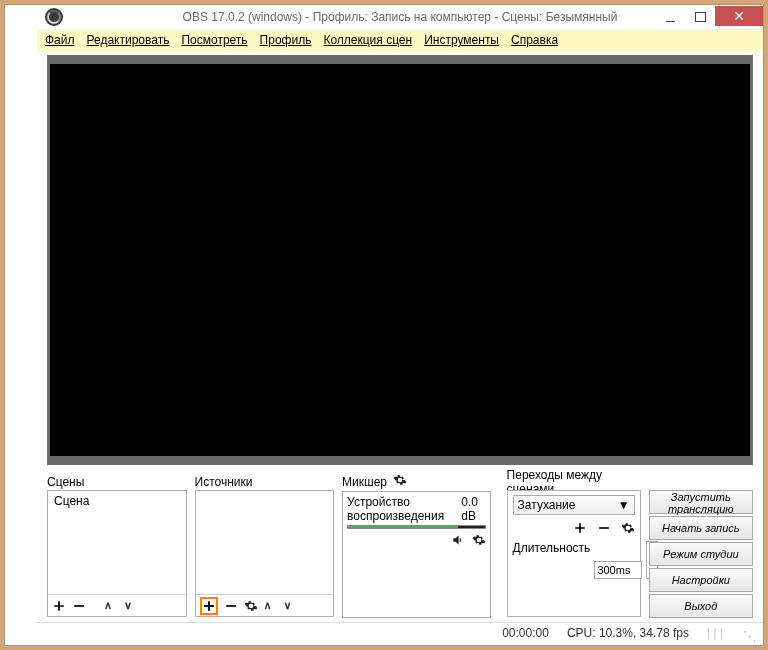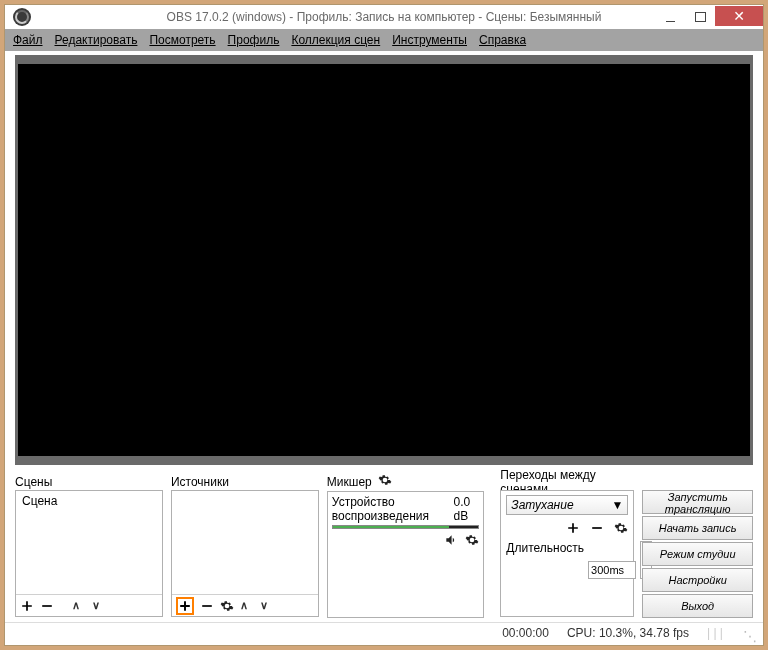--- a/index.html
+++ b/index.html
@@ -1,27 +1,27 @@
 <!DOCTYPE html>
 <html><head>
 <meta charset="utf-8">
 <style>
 * { box-sizing: border-box; margin: 0; padding: 0; font-family: "Segoe UI", Tahoma, sans-serif; font-size: 12px; }
 body { background: #d2a679; width: 768px; height: 650px; overflow: hidden; }
-.window { position: absolute; left: 4px; top: 4px; right: 4px; bottom: 4px; background: #fff; border: 1px solid #b0966e; display: flex; flex-direction: column; }
+.window { position: absolute; left: 4px; top: 4px; right: 4px; bottom: 4px; background: #fff; border: 1px solid #b0966e; display: flex; flex-direction: column; padding-left: 32px; }
 .titlebar { height: 24px; background: #fff; display: flex; align-items: center; position: relative; }
 .titlebar .app-icon { width: 18px; height: 18px; border-radius: 50%; background: #3a3a3a; margin: 0 6px 0 8px; display: flex; align-items: center; justify-content: center; }
 .titlebar .app-icon::after { content: ""; width: 10px; height: 10px; border: 2px solid #ccc; border-radius: 50%; border-top-color: #666; border-right-color: #888; display: block; }
 .titlebar .title { flex: 1; text-align: center; color: #6a6a6a; font-size: 12px; position: absolute; left: 0; right: 0; pointer-events: none; }
 .win-controls { margin-left: auto; display: flex; z-index: 2; }
 .win-btn { width: 30px; height: 22px; display: flex; align-items: center; justify-content: center; font-size: 11px; color: #555; cursor: pointer; }
 .win-btn.close { background: #c75050; color: #fff; width: 48px; height: 20px; font-size: 14px; }
 .win-btn.minimize::after { content: ""; width: 9px; border-top: 1px solid #444; display: block; margin-top: 8px; }
 .win-btn.maximize::after { content: ""; width: 9px; height: 8px; border: 1px solid #444; display: block; }
-.menubar { height: 22px; background: #a3a3a3; display: flex; align-items: center; padding: 0 8px; gap: 12px; border-bottom: 0; }
+.menubar { height: 22px; background: #fef9c3; display: flex; align-items: center; padding: 0 8px; gap: 12px; border-bottom: 0; }
 .menubar span { color: #000; cursor: pointer; }
 .menubar span u { text-decoration: underline; }
 .preview-wrap { margin: 4px 10px 8px 10px; border: 3px solid #6a6a6a; background: #6a6a6a; padding: 6px 0; }
 .preview { background: #000; height: 392px; width: 100%; }
 .panels { display: flex; gap: 8px; padding: 0 10px 4px 10px; }
 .panel { display: flex; flex-direction: column; }
 .panel-header { font-size: 12px; color: #000; height: 17px; display: flex; align-items: center; gap: 4px; }
 .panel-box { border: 1px solid #b0b0b0; background: #fff; display: flex; flex-direction: column; }
 .scenes { width: 155px; }
 .scenes .panel-box { height: 127px; }
@@ -36,21 +36,21 @@
 .sources .toolbar .highlight { border: 2px solid #ff7f00; padding: 1px; width: 18px; height: 18px; }
 .mixer { width: 165px; justify-content: space-between; }
 .mixer .panel-box { height: 127px; padding: 3px 4px; }
 .mixer-header .gear-inline { margin-left: 2px; }
 .mixer-row { display: flex; justify-content: space-between; font-size: 11px; color: #000; }
 .mixer-bar { height: 4px; background: linear-gradient(to right, #4caf50 80%, #222 80%); margin: 2px 0 4px 0; border: 1px solid #888; }
 .mixer-icons { display: flex; justify-content: flex-end; gap: 6px; align-items: center; }
 .spacer-flex { flex: 1; }
 .transitions { width: 134px; }
 .transitions .panel-box { height: 127px; padding: 4px 5px; display: flex; flex-direction: column; gap: 6px; }
-.trans-select { display: flex; font-style: italic; }
+.trans-select { display: flex; }
 .trans-select .sel { flex: 1; border: 1px solid #aaa; padding: 2px 4px; font-size: 12px; height: 20px; display: flex; align-items: center; justify-content: space-between; background: linear-gradient(#fff,#eee); }
 .trans-row { display: flex; justify-content: flex-end; gap: 10px; align-items: center; }
 .trans-dur { display: flex; gap: 4px; }
 .trans-dur input { width: 48px; height: 18px; font-size: 11px; padding: 0 2px; border: 1px solid #aaa; margin-top: 20px; }
 .controls { width: 116px; display: flex; flex-direction: column; gap: 2px; padding-top: 17px; }
 .controls button { height: 24px; font-size: 11px; background: linear-gradient(#fafafa,#e6e6e6); border: 1px solid #a8a8a8; cursor: pointer; font-style: italic; }
 .statusbar { height: 20px; border-top: 1px solid #ddd; display: flex; align-items: center; justify-content: flex-end; padding: 0 8px; gap: 18px; font-size: 11px; color: #333; text-align: center; }
 .statusbar .grip { width: 14px; height: 14px; position: relative; }
 .statusbar .grip::before { content: "⋰"; color: #bbb; font-size: 14px; position: absolute; bottom: -4px; right: -2px; transform: scaleX(-1); }
 .gear-svg { width: 14px; height: 14px; }

